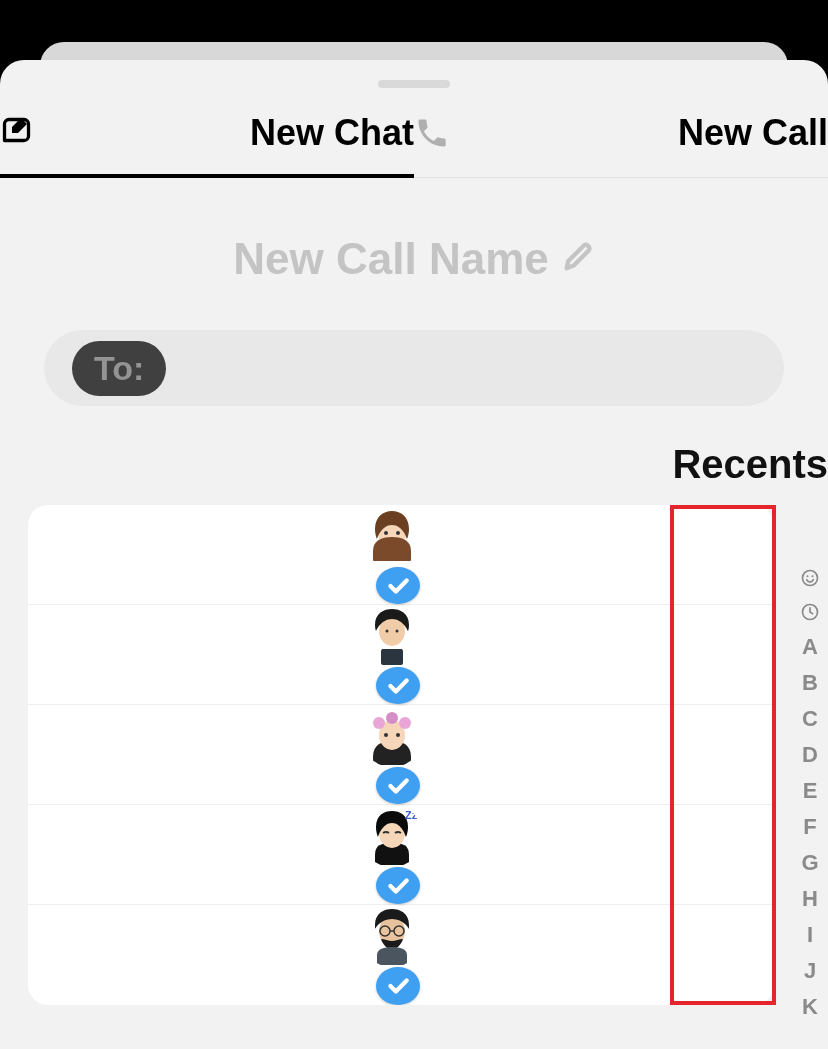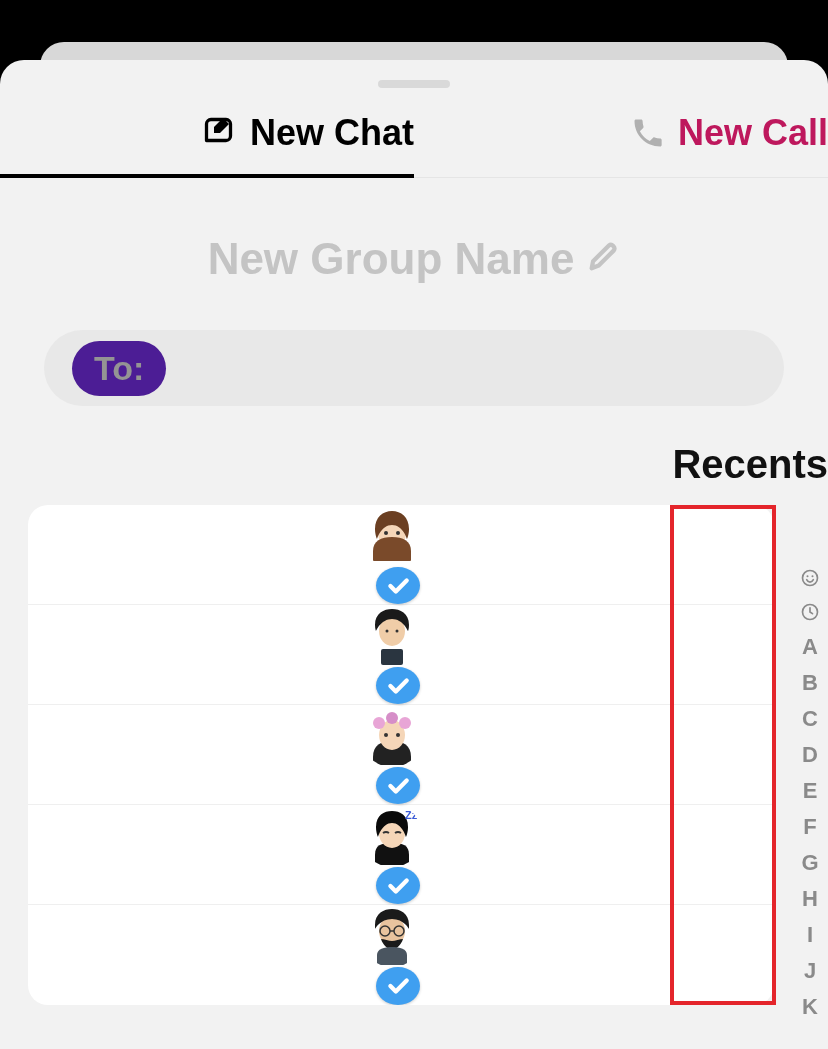--- a/index.html
+++ b/index.html
@@ -43,40 +43,40 @@
     }
     .tabs {
       display: flex;
       height: 90px;
       border-bottom: 1px solid #e5e5e5;
     }
     .tab {
       flex: 1;
       display: flex;
       align-items: center;
-      justify-content: flex-end;
+      justify-content: space-between;
       gap: 12px;
       cursor: pointer;
       position: relative;
     }
     .tab.active::after {
       content: "";
       position: absolute;
       left: 0;
       right: 0;
       bottom: -1px;
       height: 4px;
       background: #000;
     }
     .tab-label {
       font-size: 36px;
       font-weight: 700;
     }
     .tab.inactive .tab-label {
-      color: #be185d;
+      color: #000000;
     }
     .tab .icon svg { display: block; }
     .group-name-row {
       margin-top: 56px;
       display: flex;
       justify-content: center;
       align-items: center;
       gap: 12px;
     }
     .group-name {
@@ -87,21 +87,21 @@
     .to-field {
       margin: 46px 44px 0;
       background: #e8e8e8;
       border-radius: 40px;
       height: 76px;
       display: flex;
       align-items: center;
       padding: 0 28px;
     }
     .to-label-chip {
-      background: #4c1d95;
+      background: #404040;
       border-radius: 30px;
       padding: 8px 22px;
     }
     .to-label {
       font-size: 34px;
       font-weight: 600;
       color: #949494;
     }
     .section-title {
       font-size: 40px;
@@ -208,21 +208,21 @@
       <span class="icon">
         <svg width="36" height="36" viewBox="0 0 24 24" fill="#b0b0b0">
           <path d="M6.6 10.8c1.4 2.8 3.8 5.1 6.6 6.6l2.2-2.2c.3-.3.7-.4 1-.2 1.2.4 2.4.6 3.7.6.6 0 1 .4 1 1V20c0 .6-.4 1-1 1C10.6 21 3 13.4 3 4c0-.6.4-1 1-1h3.4c.6 0 1 .4 1 1 0 1.3.2 2.5.6 3.7.1.4 0 .8-.2 1l-2.2 2.1z"></path>
         </svg>
       </span>
       <span class="tab-label">New Call</span>
     </div>
   </div>
 
   <div class="group-name-row">
-    <span class="group-name">New Group Name</span>
+    <span class="group-name">New Call Name</span>
     <span class="icon">
       <svg width="34" height="34" viewBox="0 0 24 24" fill="none">
         <path d="M4 20l1-5L16 4a2.5 2.5 0 0 1 3.5 3.5L9 18l-5 2z" stroke="#c4c4c4" stroke-width="3" stroke-linejoin="round"></path>
       </svg>
     </span>
   </div>
 
   <div class="to-field">
     <div class="to-label-chip">
       <span class="to-label">To:</span>

